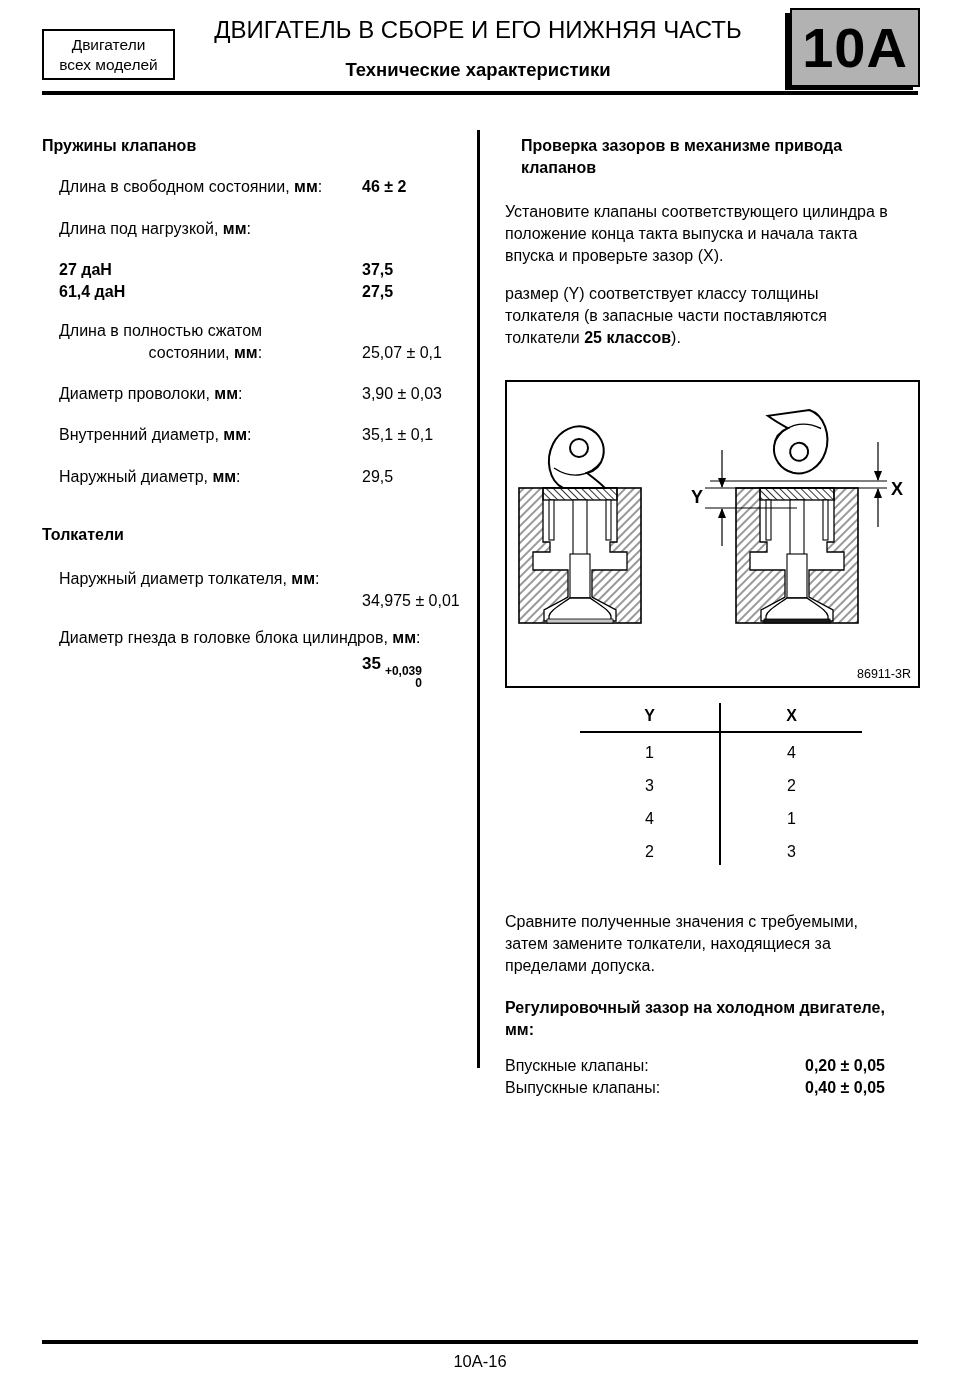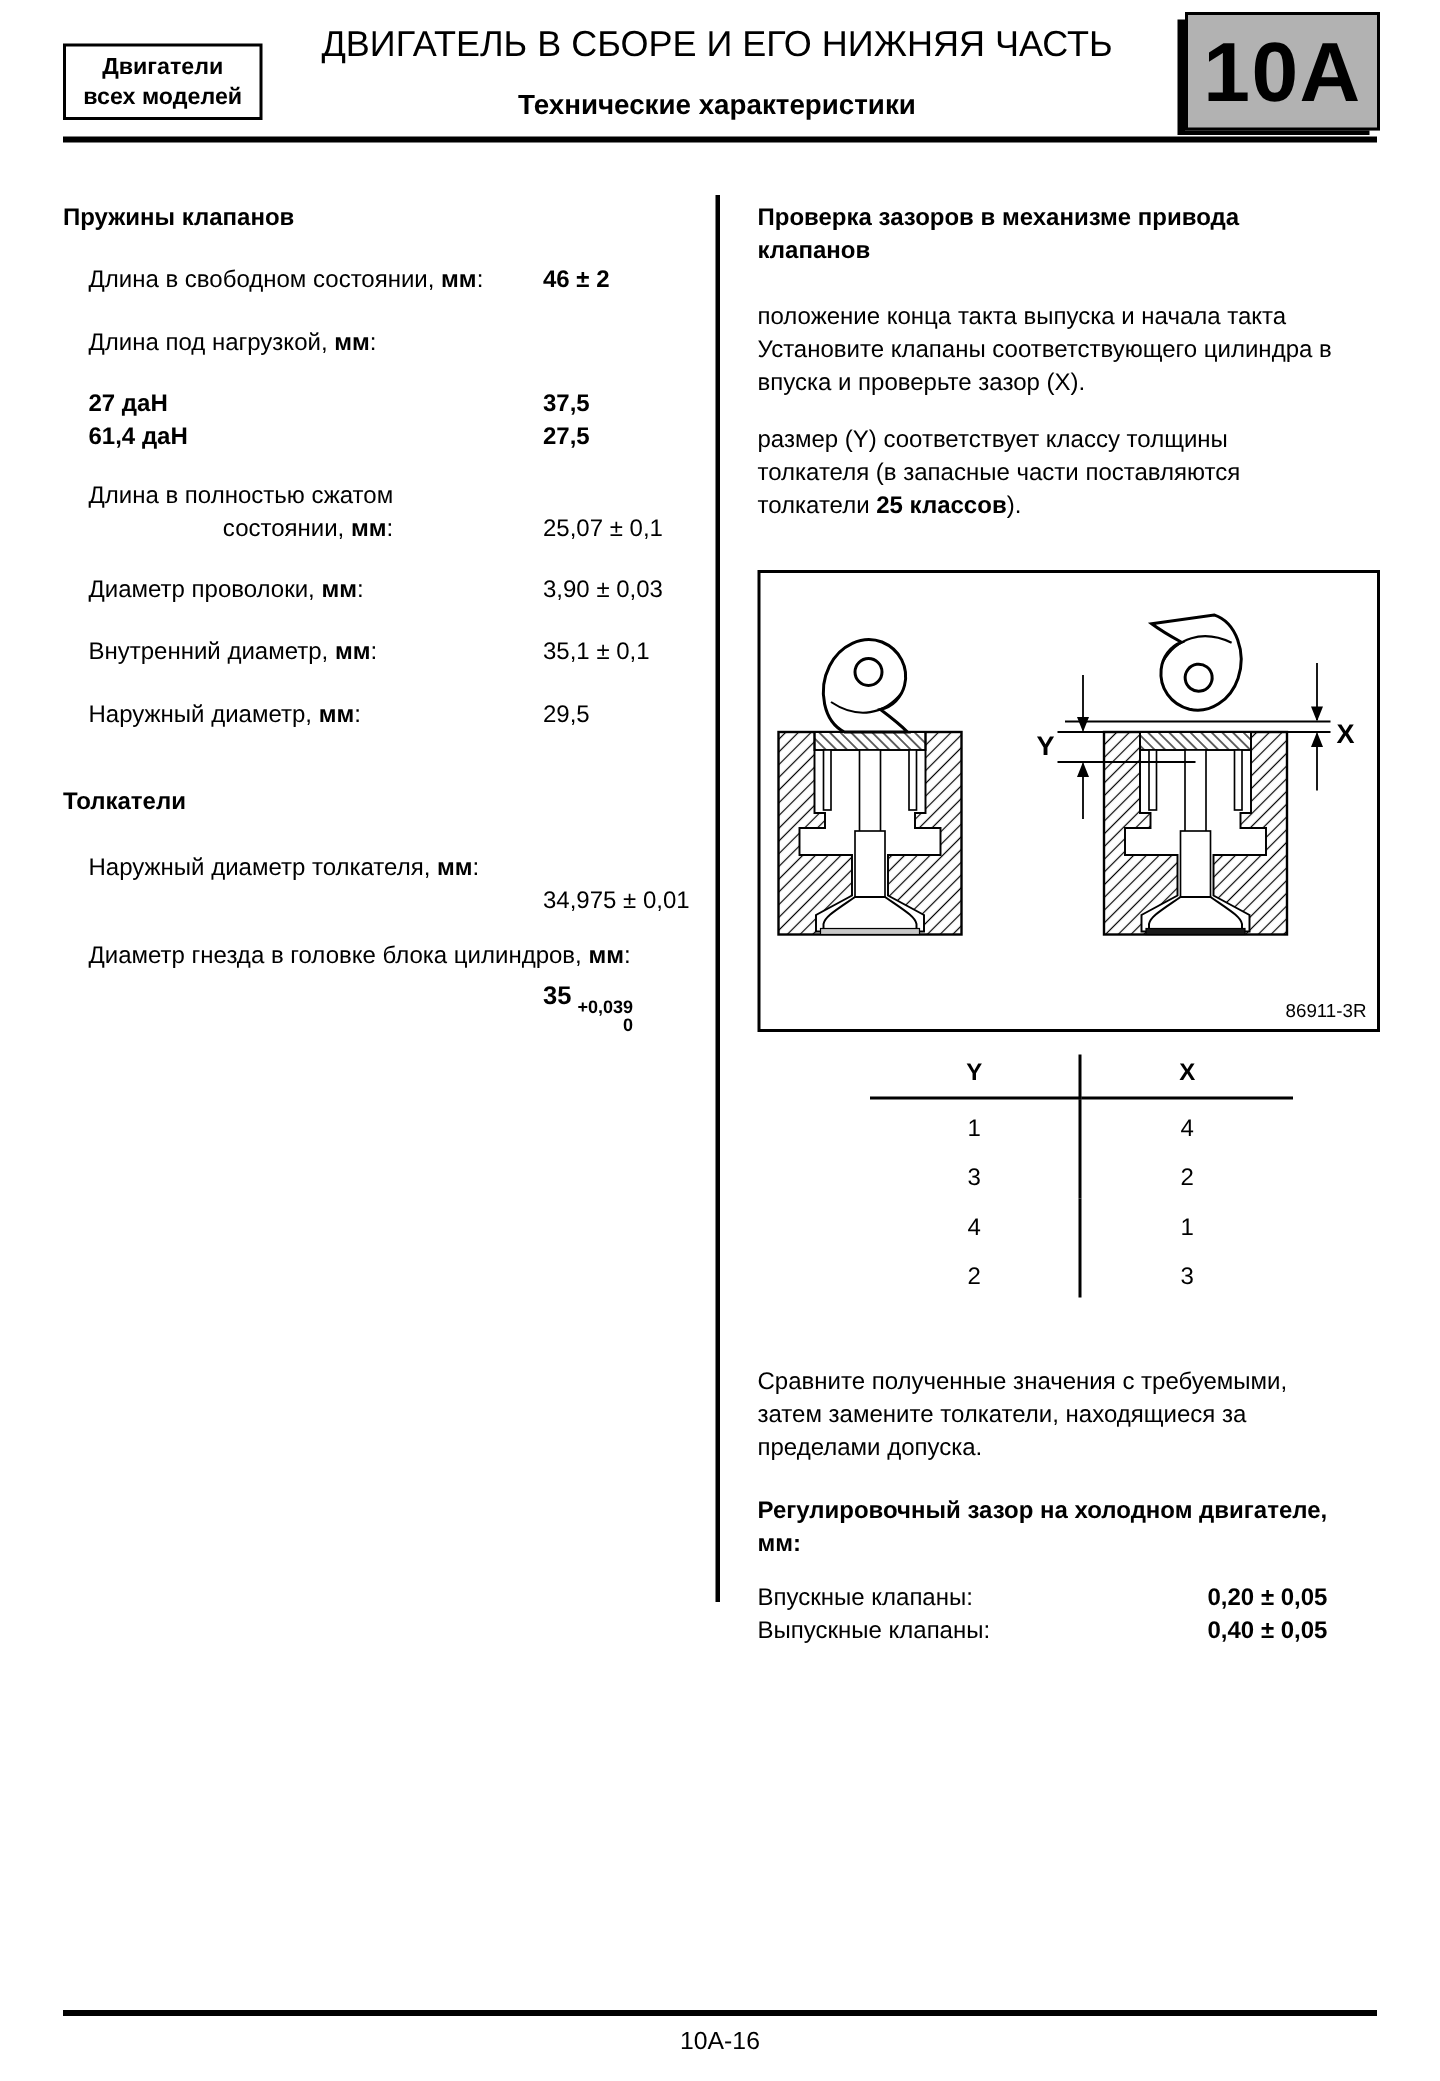--- a/index.html
+++ b/index.html
@@ -8,21 +8,21 @@
     position:relative; width:960px; height:1387px; background:#fff; color:#000;
     font-family:"Liberation Sans", sans-serif; font-size:16px; overflow:hidden;
   }
   b, .b { font-weight:bold; }
 
   
   .model-box {
     position:absolute; left:42px; top:29px; width:133px; height:51px;
     border:2px solid #000; display:flex; flex-direction:column;
     justify-content:center; align-items:center;
-    font-weight:bold; font-size:15.5px; line-height:20px; background:#fff;
+    font-weight:normal; font-size:15.5px; line-height:20px; background:#fff;
   }
   .titles { position:absolute; left:180px; top:16px; width:596px; text-align:center; }
   .page-title   { font-size:24px; font-weight:normal; }
   .page-subtitle{ font-size:18.5px; font-weight:bold; margin-top:15px; }
   .section-tab {
     position:absolute; left:790px; top:8px; width:130px; height:79px;
     background:#b2b2b2; border:2px solid #000;
     box-shadow:-6px 4px 0 -1px #000;
     display:flex; align-items:center; justify-content:center;
     font-size:56px; font-weight:bold; letter-spacing:1px;
@@ -153,28 +153,28 @@
             <span>0</span>
           </span>
       </span>
     </div>
   </section>
 
   <div class="col-divider"></div>
 
   <section class="col-right">
 
-    <h3 class="r-heading" style="top:7px; font-size:16px;">
+    <h3 class="r-heading" style="top:7px; font-size:16px;margin-left:16px;">
       <div>Проверка зазоров в механизме привода</div>
       <div>клапанов</div>
     </h3>
 
     <div class="para" style="top:73px">
+      <div>Установите клапаны соответствующего цилиндра в</div>
       <div>положение конца такта выпуска и начала такта</div>
-      <div>Установите клапаны соответствующего цилиндра в</div>
       <div>впуска и проверьте зазор (X).</div>
     </div>
 
     <div class="para" style="top:155px">
       <div>размер (Y) соответствует классу толщины</div>
       <div>толкателя (в запасные части поставляются</div>
       <div>
         <span>толкатели </span><b>25 классов</b><span>).</span>
       </div>
     </div>

